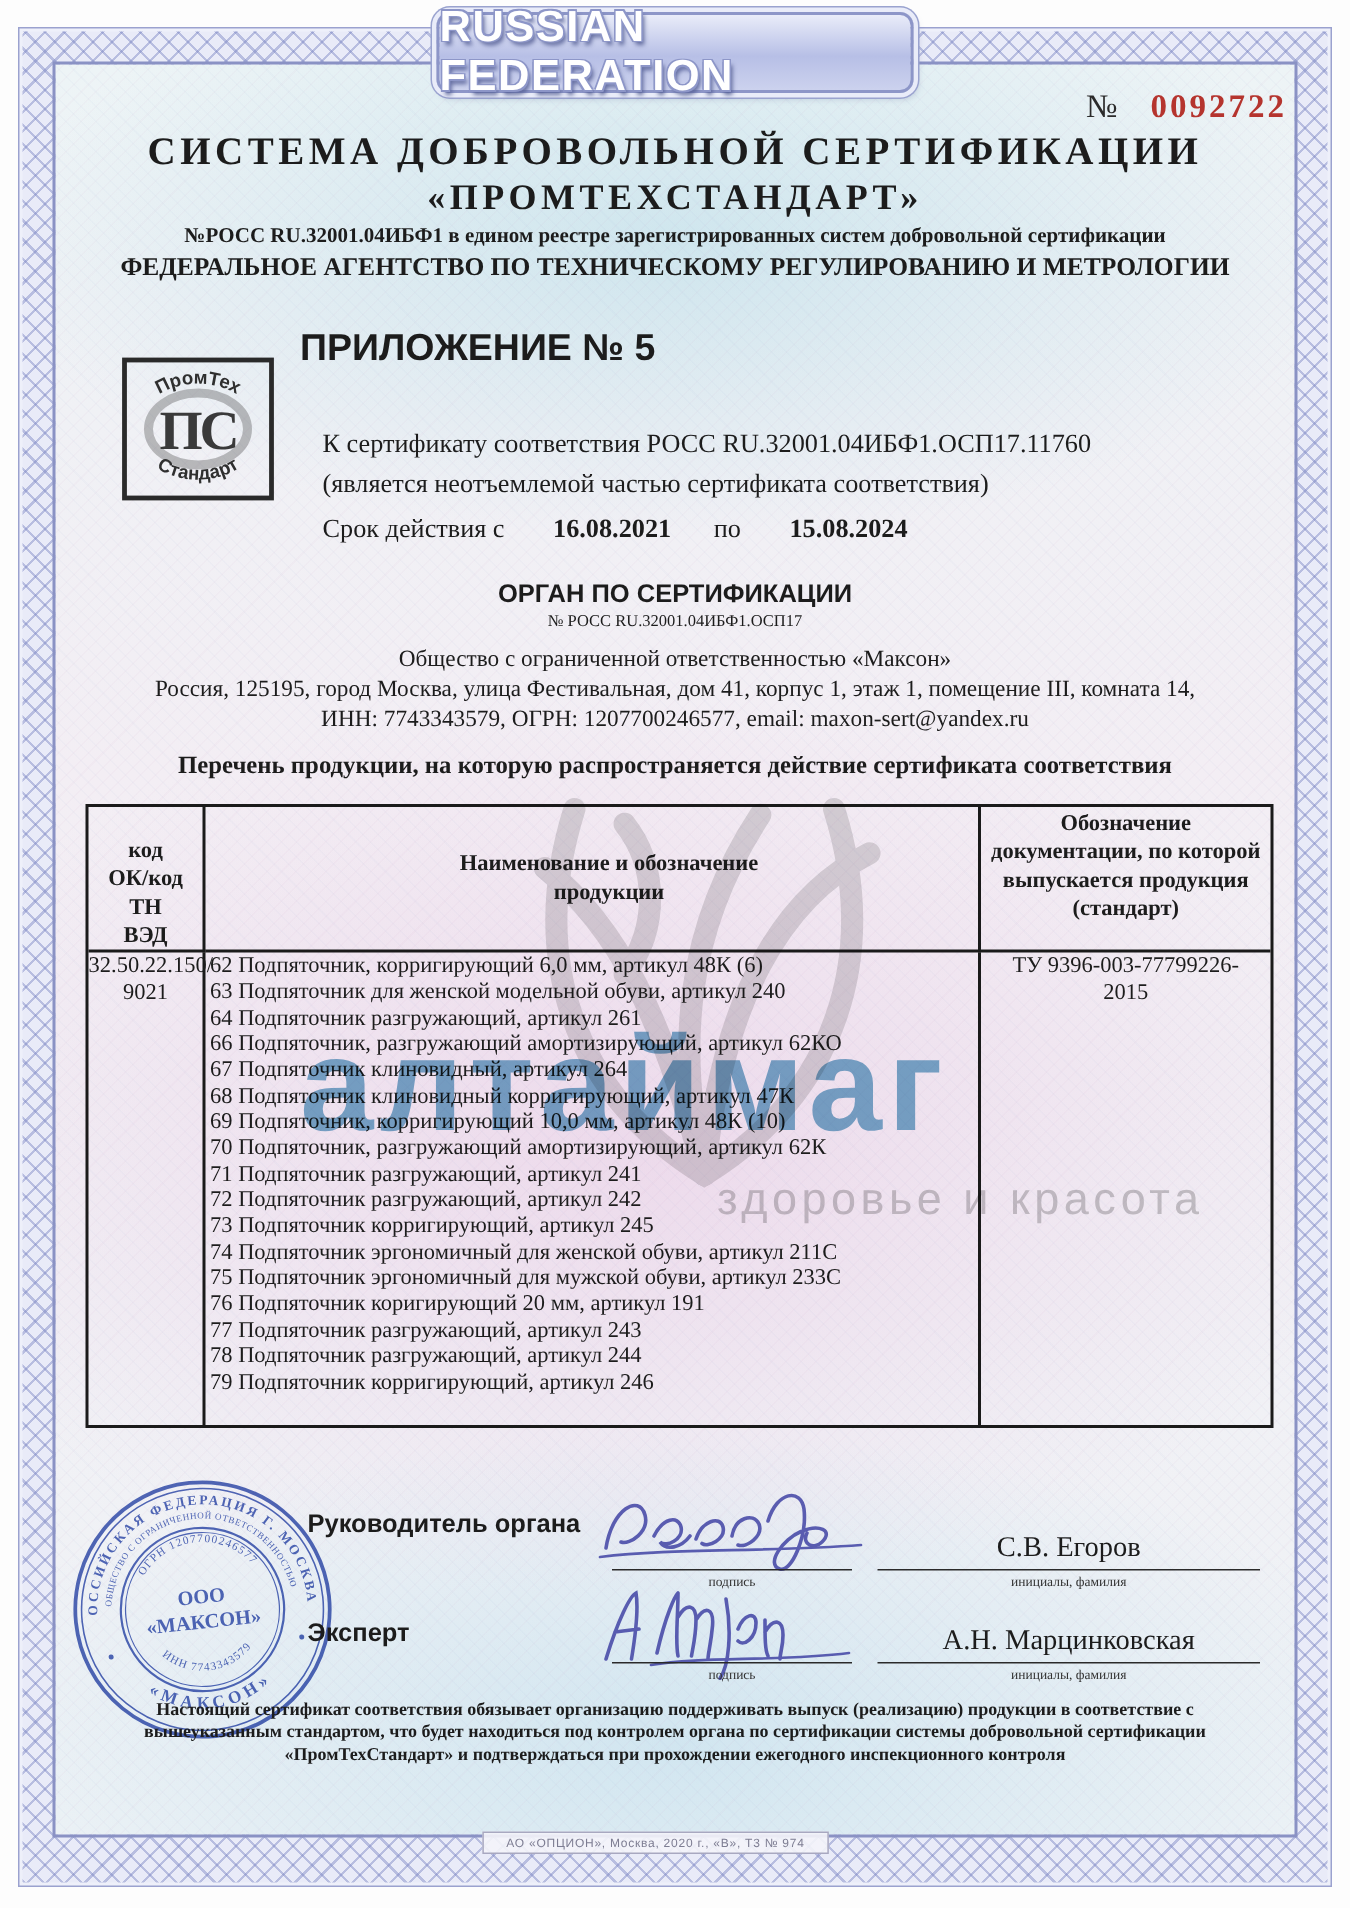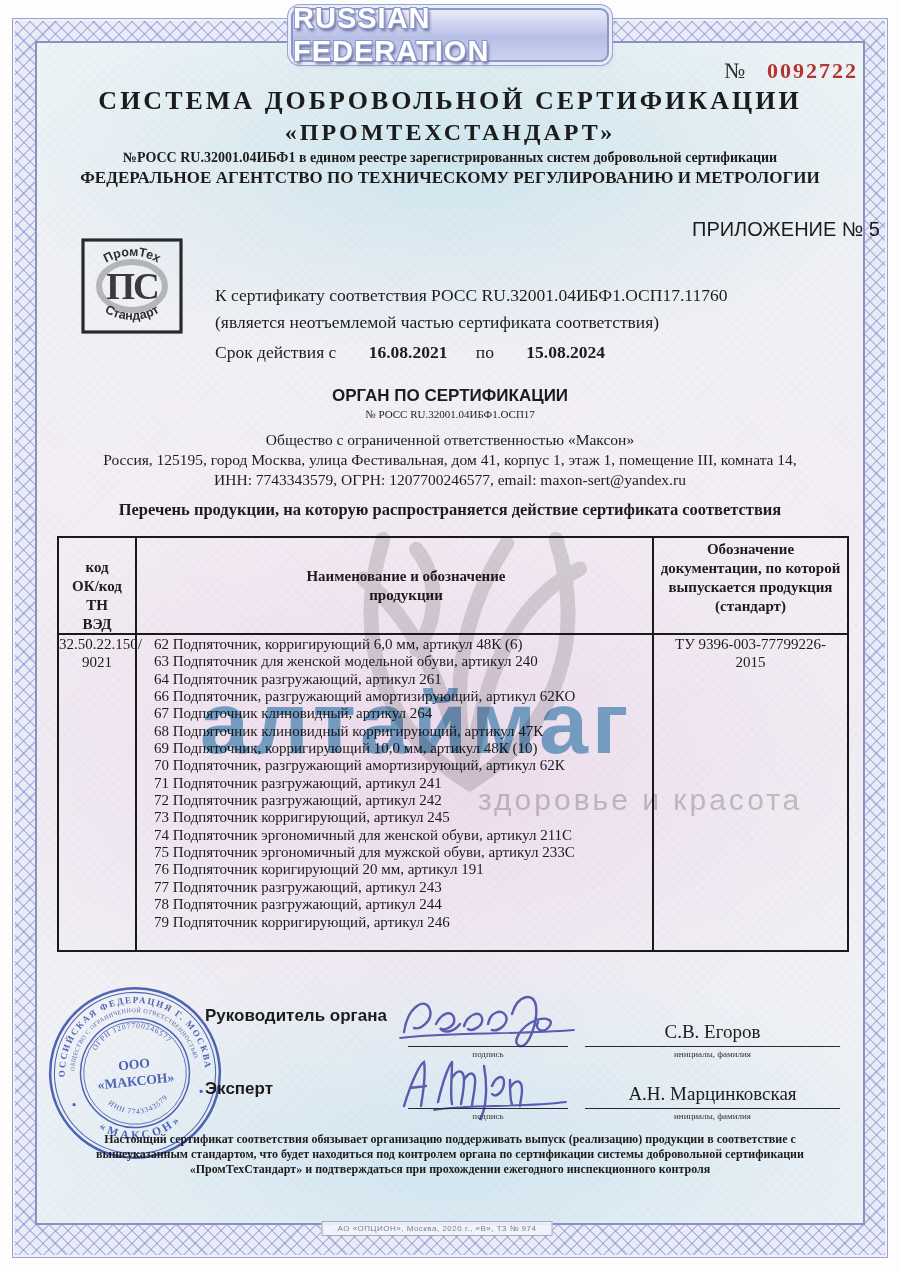--- a/index.html
+++ b/index.html
@@ -38,22 +38,22 @@
   .serial { position:absolute; right:42px; top:58px; font-size:22px; letter-spacing:2px; color:#2b2b2b; }
   .serial .num { color:#b5342e; font-weight:bold; margin-left:20px; }
 
   
   .h-center { position:absolute; left:40px; right:40px; text-align:center; }
   .h-title1 { top:86px; font-size:26px; font-weight:bold; letter-spacing:3px; }
   .h-title2 { top:119px; font-size:24px; font-weight:bold; letter-spacing:3px; }
   .h-reg    { top:150px; font-size:14px; font-weight:bold; }
   .h-agency { top:168px; font-size:17px; font-weight:bold; }
 
-  .appendix-title { position:absolute; left:200px; width:680px; top:218px; text-align:right;
-    font-family:"Liberation Sans","DejaVu Sans",sans-serif; font-weight:normal; font-size:20px; }
+  .appendix-title { position:absolute; left:200px; width:680px; top:218px; text-align:left;
+    font-family:"Liberation Sans","DejaVu Sans",sans-serif; font-weight:bold; font-size:25px; }
 
   .logo { position:absolute; left:80px; top:237px; }
 
   .cert-ref { position:absolute; left:215px; top:282px; width:650px; font-size:17.5px; line-height:27px; }
   .validity { position:absolute; left:215px; top:342px; font-size:17.5px; }
   .validity .date { font-weight:bold; margin:0 24px 0 28px; }
   .validity .date2 { font-weight:bold; margin-left:28px; }
 
   .org-heading { position:absolute; top:386px; font-family:"Liberation Sans","DejaVu Sans",sans-serif;
     font-weight:bold; font-size:17px; }
@@ -67,21 +67,21 @@
   .table { position:absolute; left:57px; top:536px; width:792px; border:2px solid #1a1a1a; background:transparent; }
   .trow { display:grid; grid-template-columns:78px 517px 193px; }
   .thead .cell { border-bottom:2px solid #1a1a1a; }
   .cell { border-right:2px solid #1a1a1a; font-size:15px; }
   .cell:last-child { border-right:none; }
   .th { font-weight:bold; text-align:center; line-height:19px; padding:2px 4px; height:97px; }
   .th.c1 { padding-top:20px; }
   .th.c2 { padding-top:29px;padding-left:27px; }
   .td { height:315px; padding-top:1px; }
   .td.c1, .td.c3 { text-align:center; line-height:17.5px; }
-  .td.c2 { padding-left:17px; }
+  .td.c2 { padding-left:3px; }
   .item { line-height:17.35px; white-space:nowrap; }
 
   
   .sig-label { position:absolute; left:205px; font-family:"Liberation Sans","DejaVu Sans",sans-serif;
     font-weight:bold; font-size:17px; }
   .sigline { position:absolute; border-top:1.5px solid #2a2a2a; }
   .caption { position:absolute; font-size:9px; text-align:center; color:#333; }
   .sig-name { position:absolute; font-size:19px; text-align:center; }
   .sig-svg { position:absolute; }
 

